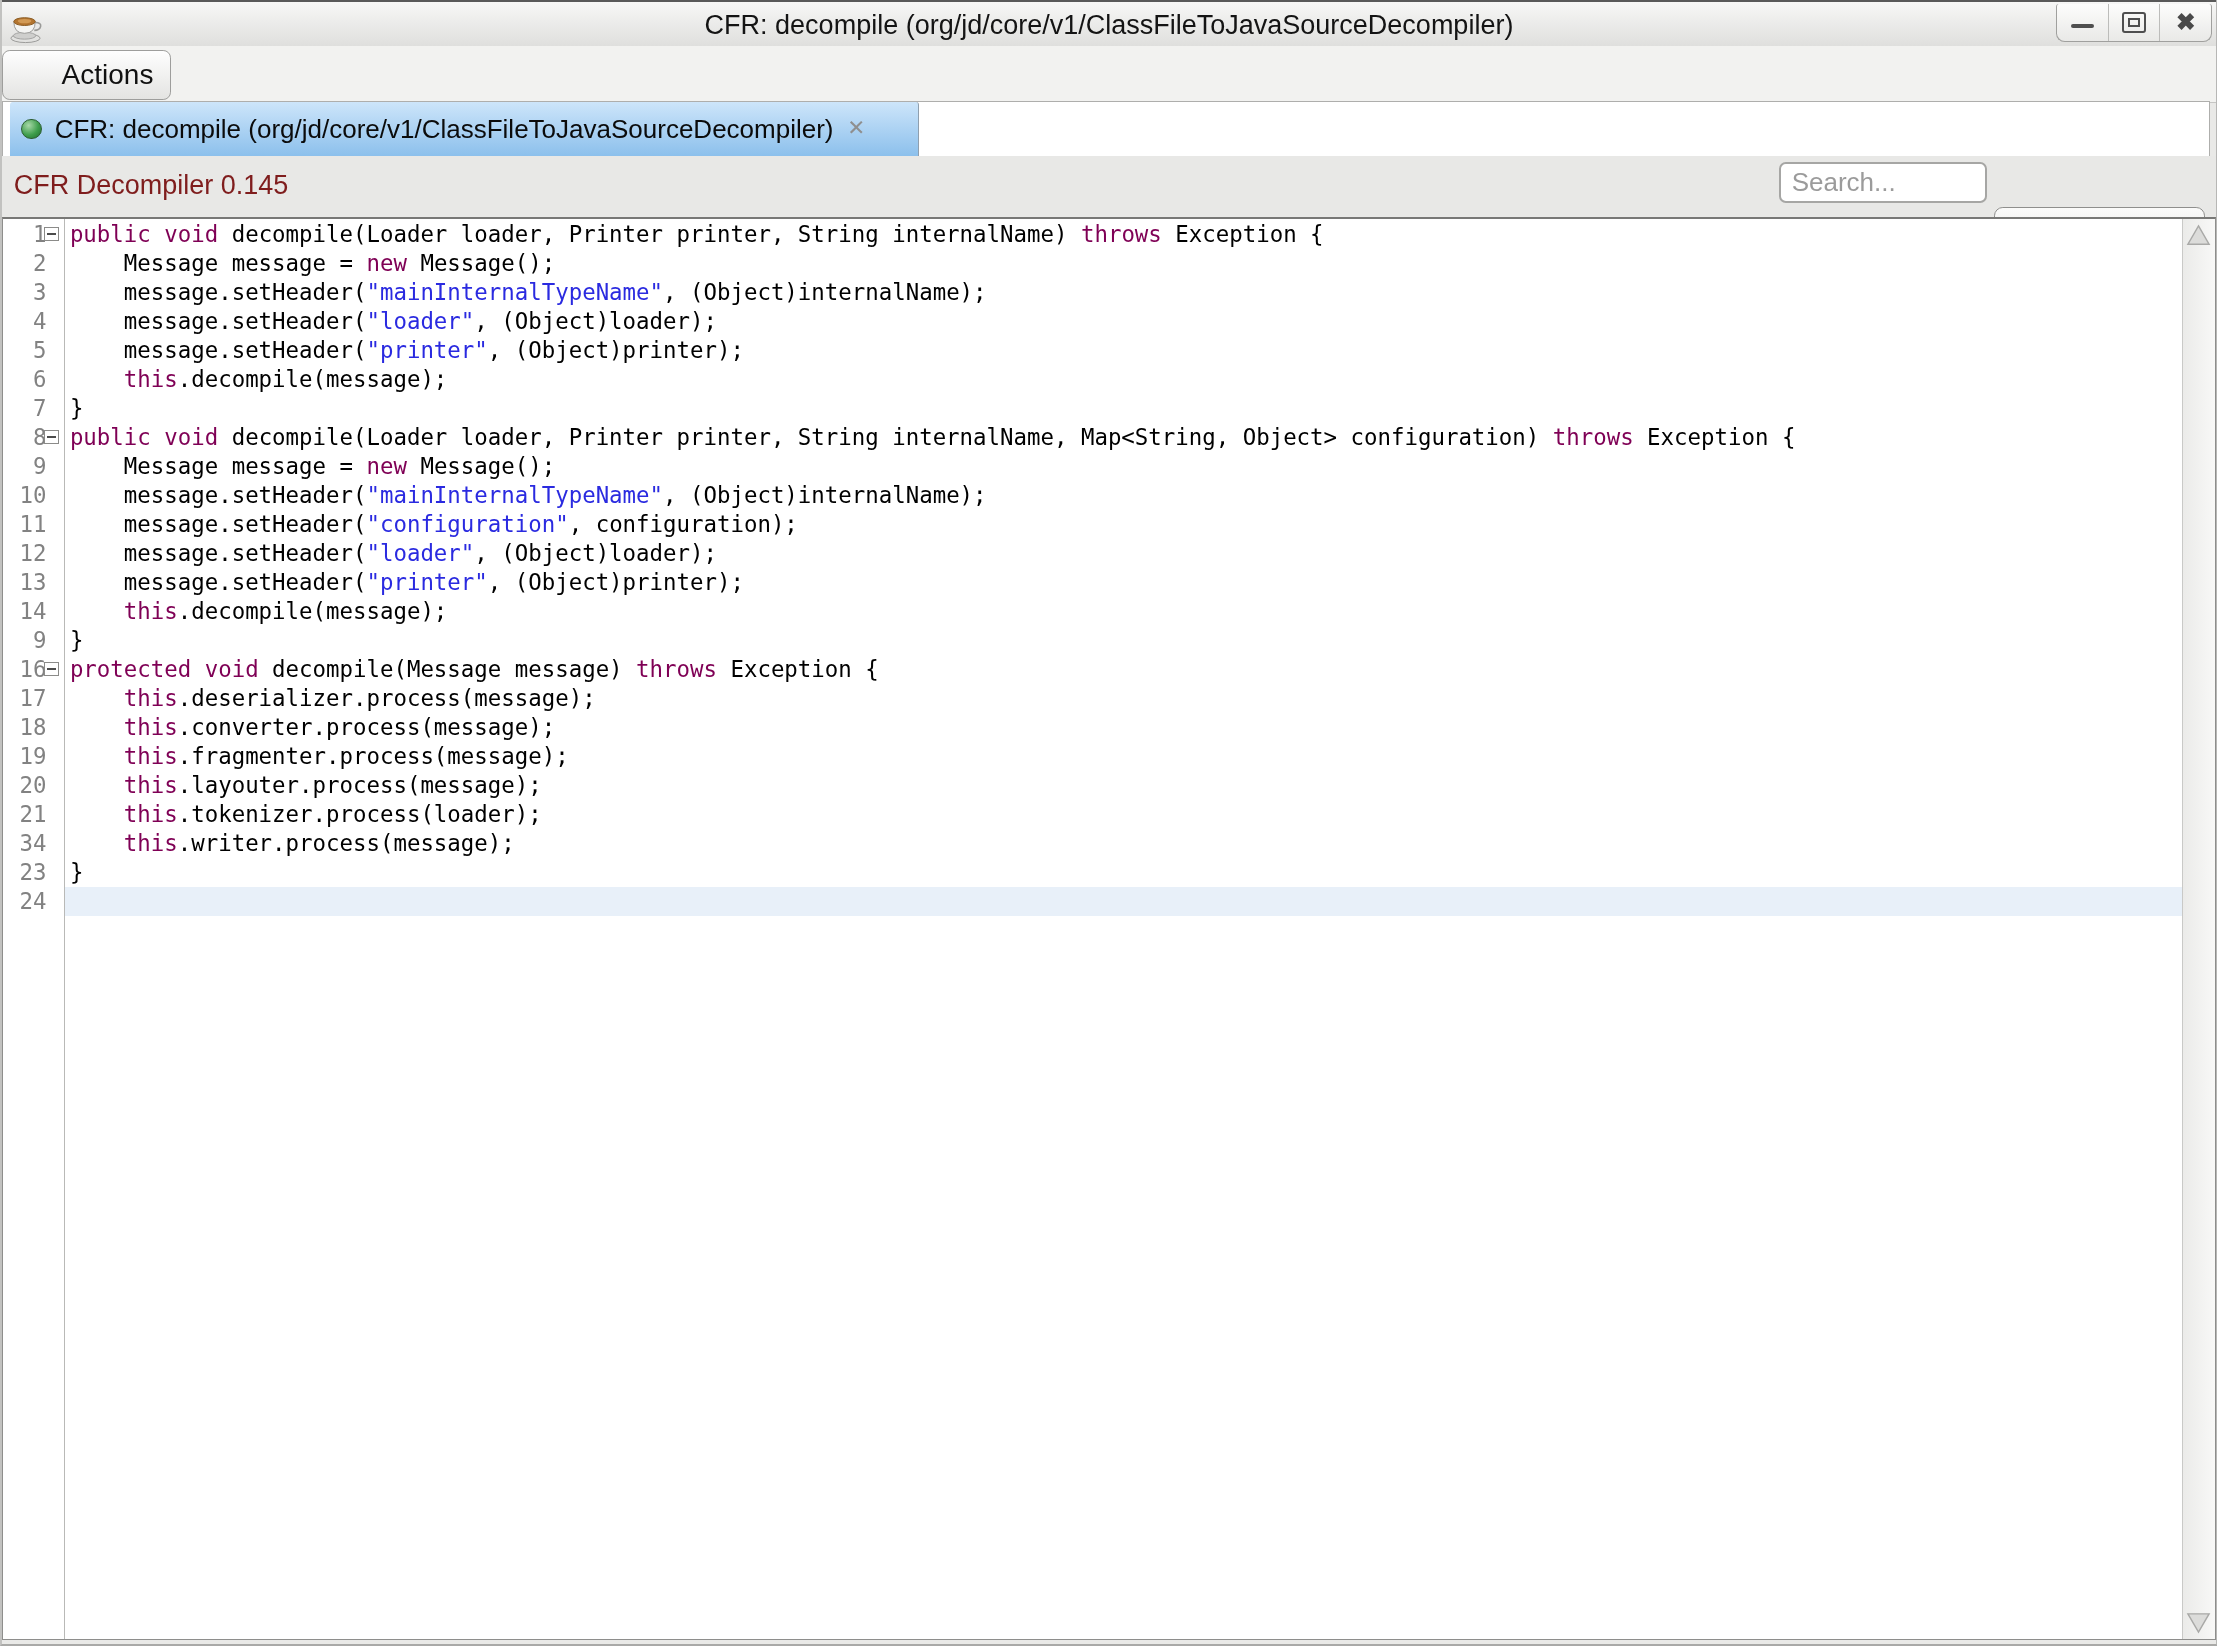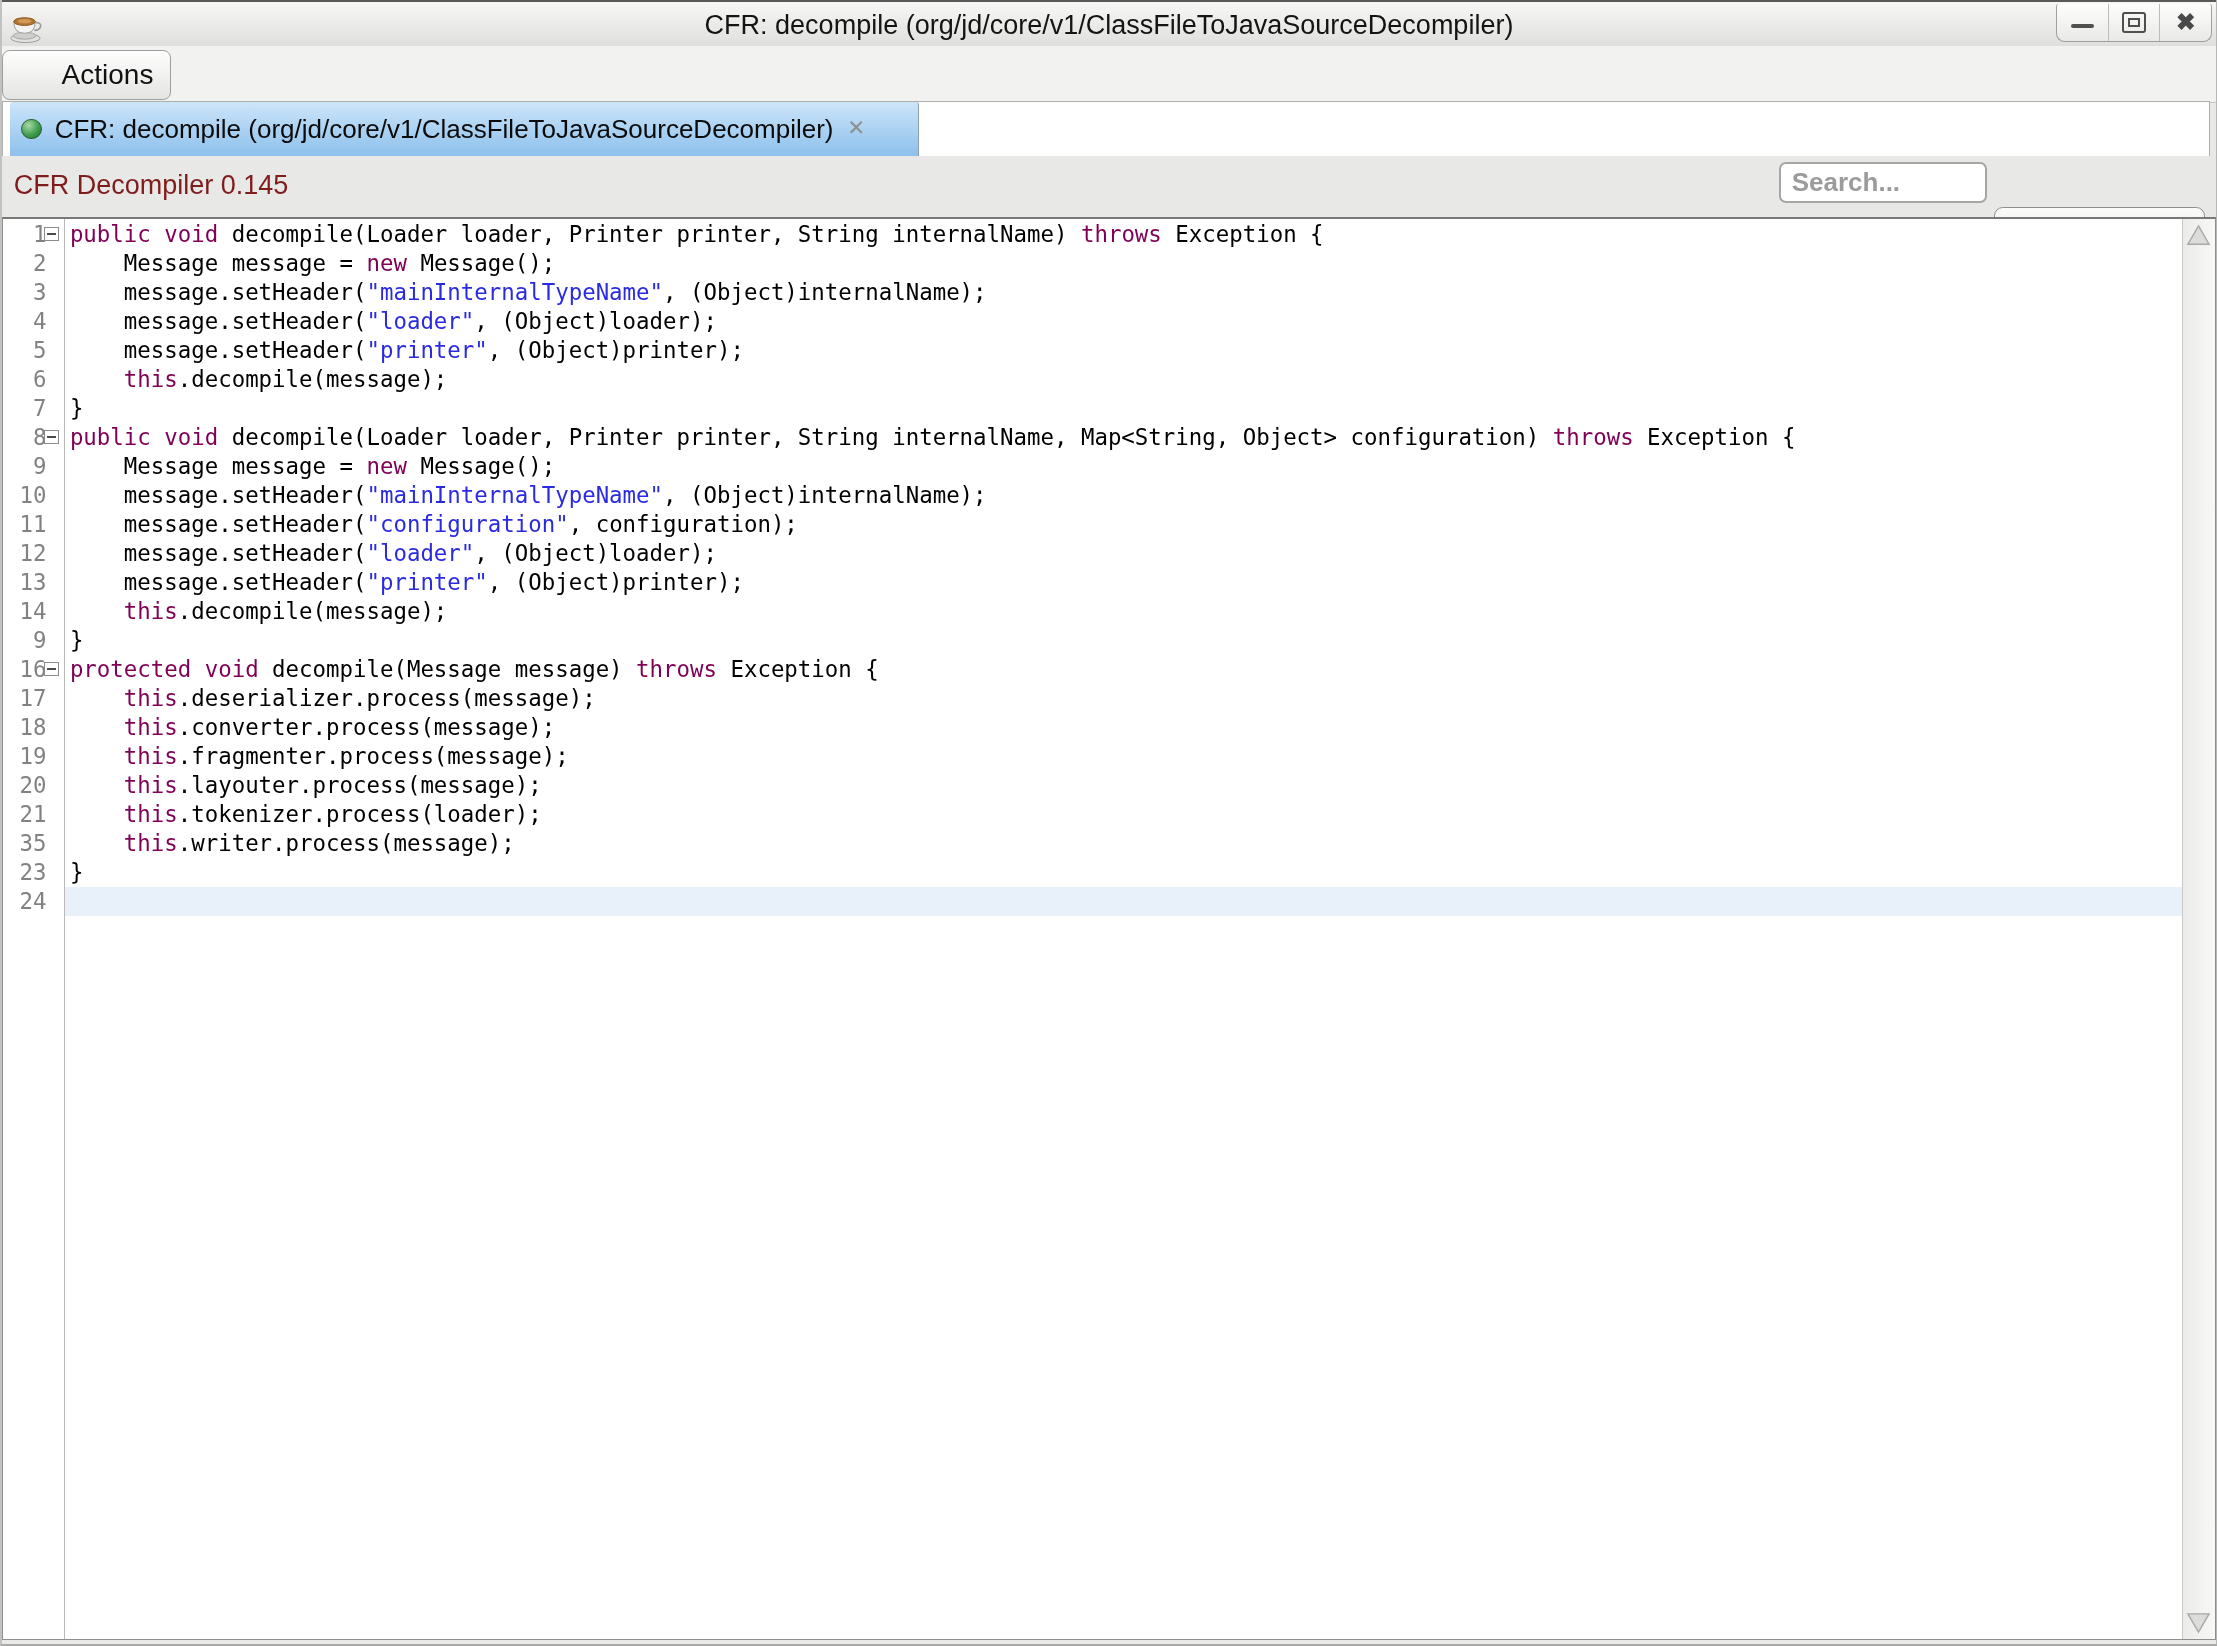--- a/index.html
+++ b/index.html
@@ -45,21 +45,21 @@
     background:radial-gradient(circle at 35% 30%, #a8d8a8, var(--dotgreen) 55%, #1f6b2f);
     border:1px solid #2e5f33;}
   #tab-label{margin-left:12.7px;font-size:26px;color:#0b0b0b;white-space:nowrap;}
   #tab-close{margin-left:13.7px;color:#8f8f8f;font-size:21.5px;line-height:1;}
   
   #toolbar{position:absolute;left:2px;right:2px;top:156px;height:60px;background:#e8e8e6;}
   #decompiler-label{position:absolute;left:11.7px;top:13.7px;font-size:27px;color:#7f1d1d;}
   #search-input{position:absolute;left:1777px;top:5.9px;width:183px;height:37px;
     border:2px solid #a6a6a4;border-radius:6.8px;background:#fff;
     font-size:26px;color:#333;padding:0 10.7px;outline:none;
-    font-family:"Liberation Sans", sans-serif;font-weight:bold;}
+    font-family:"Liberation Sans", sans-serif;}
   #search-input::placeholder{color:#9b9b9b;}
   #reload-btn{position:absolute;left:1992px;top:2.9px;width:209px;height:46px;
     background:linear-gradient(#fbfbfa,#e2e2e0);border:1px solid #8f8f8d;border-radius:8.8px;
     font-size:27px;color:#0a0a0a;display:flex;align-items:center;justify-content:center;
     font-family:"Liberation Sans", sans-serif;margin-top:48px;}
   
   #editor{position:absolute;left:2px;right:2px;top:217px;bottom:5.9px;background:#fff;
     border:1px solid #8e8e8c;border-top:2px solid #787876;box-sizing:border-box;}
   #code-rows{position:absolute;left:0;right:32px;top:1px;bottom:0;overflow:hidden;}
   #gutter-sep{position:absolute;left:61px;top:0;bottom:0;width:1px;background:#b9b9b7;z-index:1;}
@@ -255,21 +255,21 @@
         <div class="code-cell"><span class="tok-t">    </span><span class="tok-k">this</span><span class="tok-t">.layouter.process(message);</span></div>
       </div>
       <div class="row">
         <div class="gutter-cell">
           <span class="lnum">21</span>
         </div>
         <div class="code-cell"><span class="tok-t">    </span><span class="tok-k">this</span><span class="tok-t">.tokenizer.process(loader);</span></div>
       </div>
       <div class="row">
         <div class="gutter-cell">
-          <span class="lnum">35</span>
+          <span class="lnum">34</span>
         </div>
         <div class="code-cell"><span class="tok-t">    </span><span class="tok-k">this</span><span class="tok-t">.writer.process(message);</span></div>
       </div>
       <div class="row">
         <div class="gutter-cell">
           <span class="lnum">23</span>
         </div>
         <div class="code-cell"><span class="tok-t">}</span></div>
       </div>
       <div class="row">

